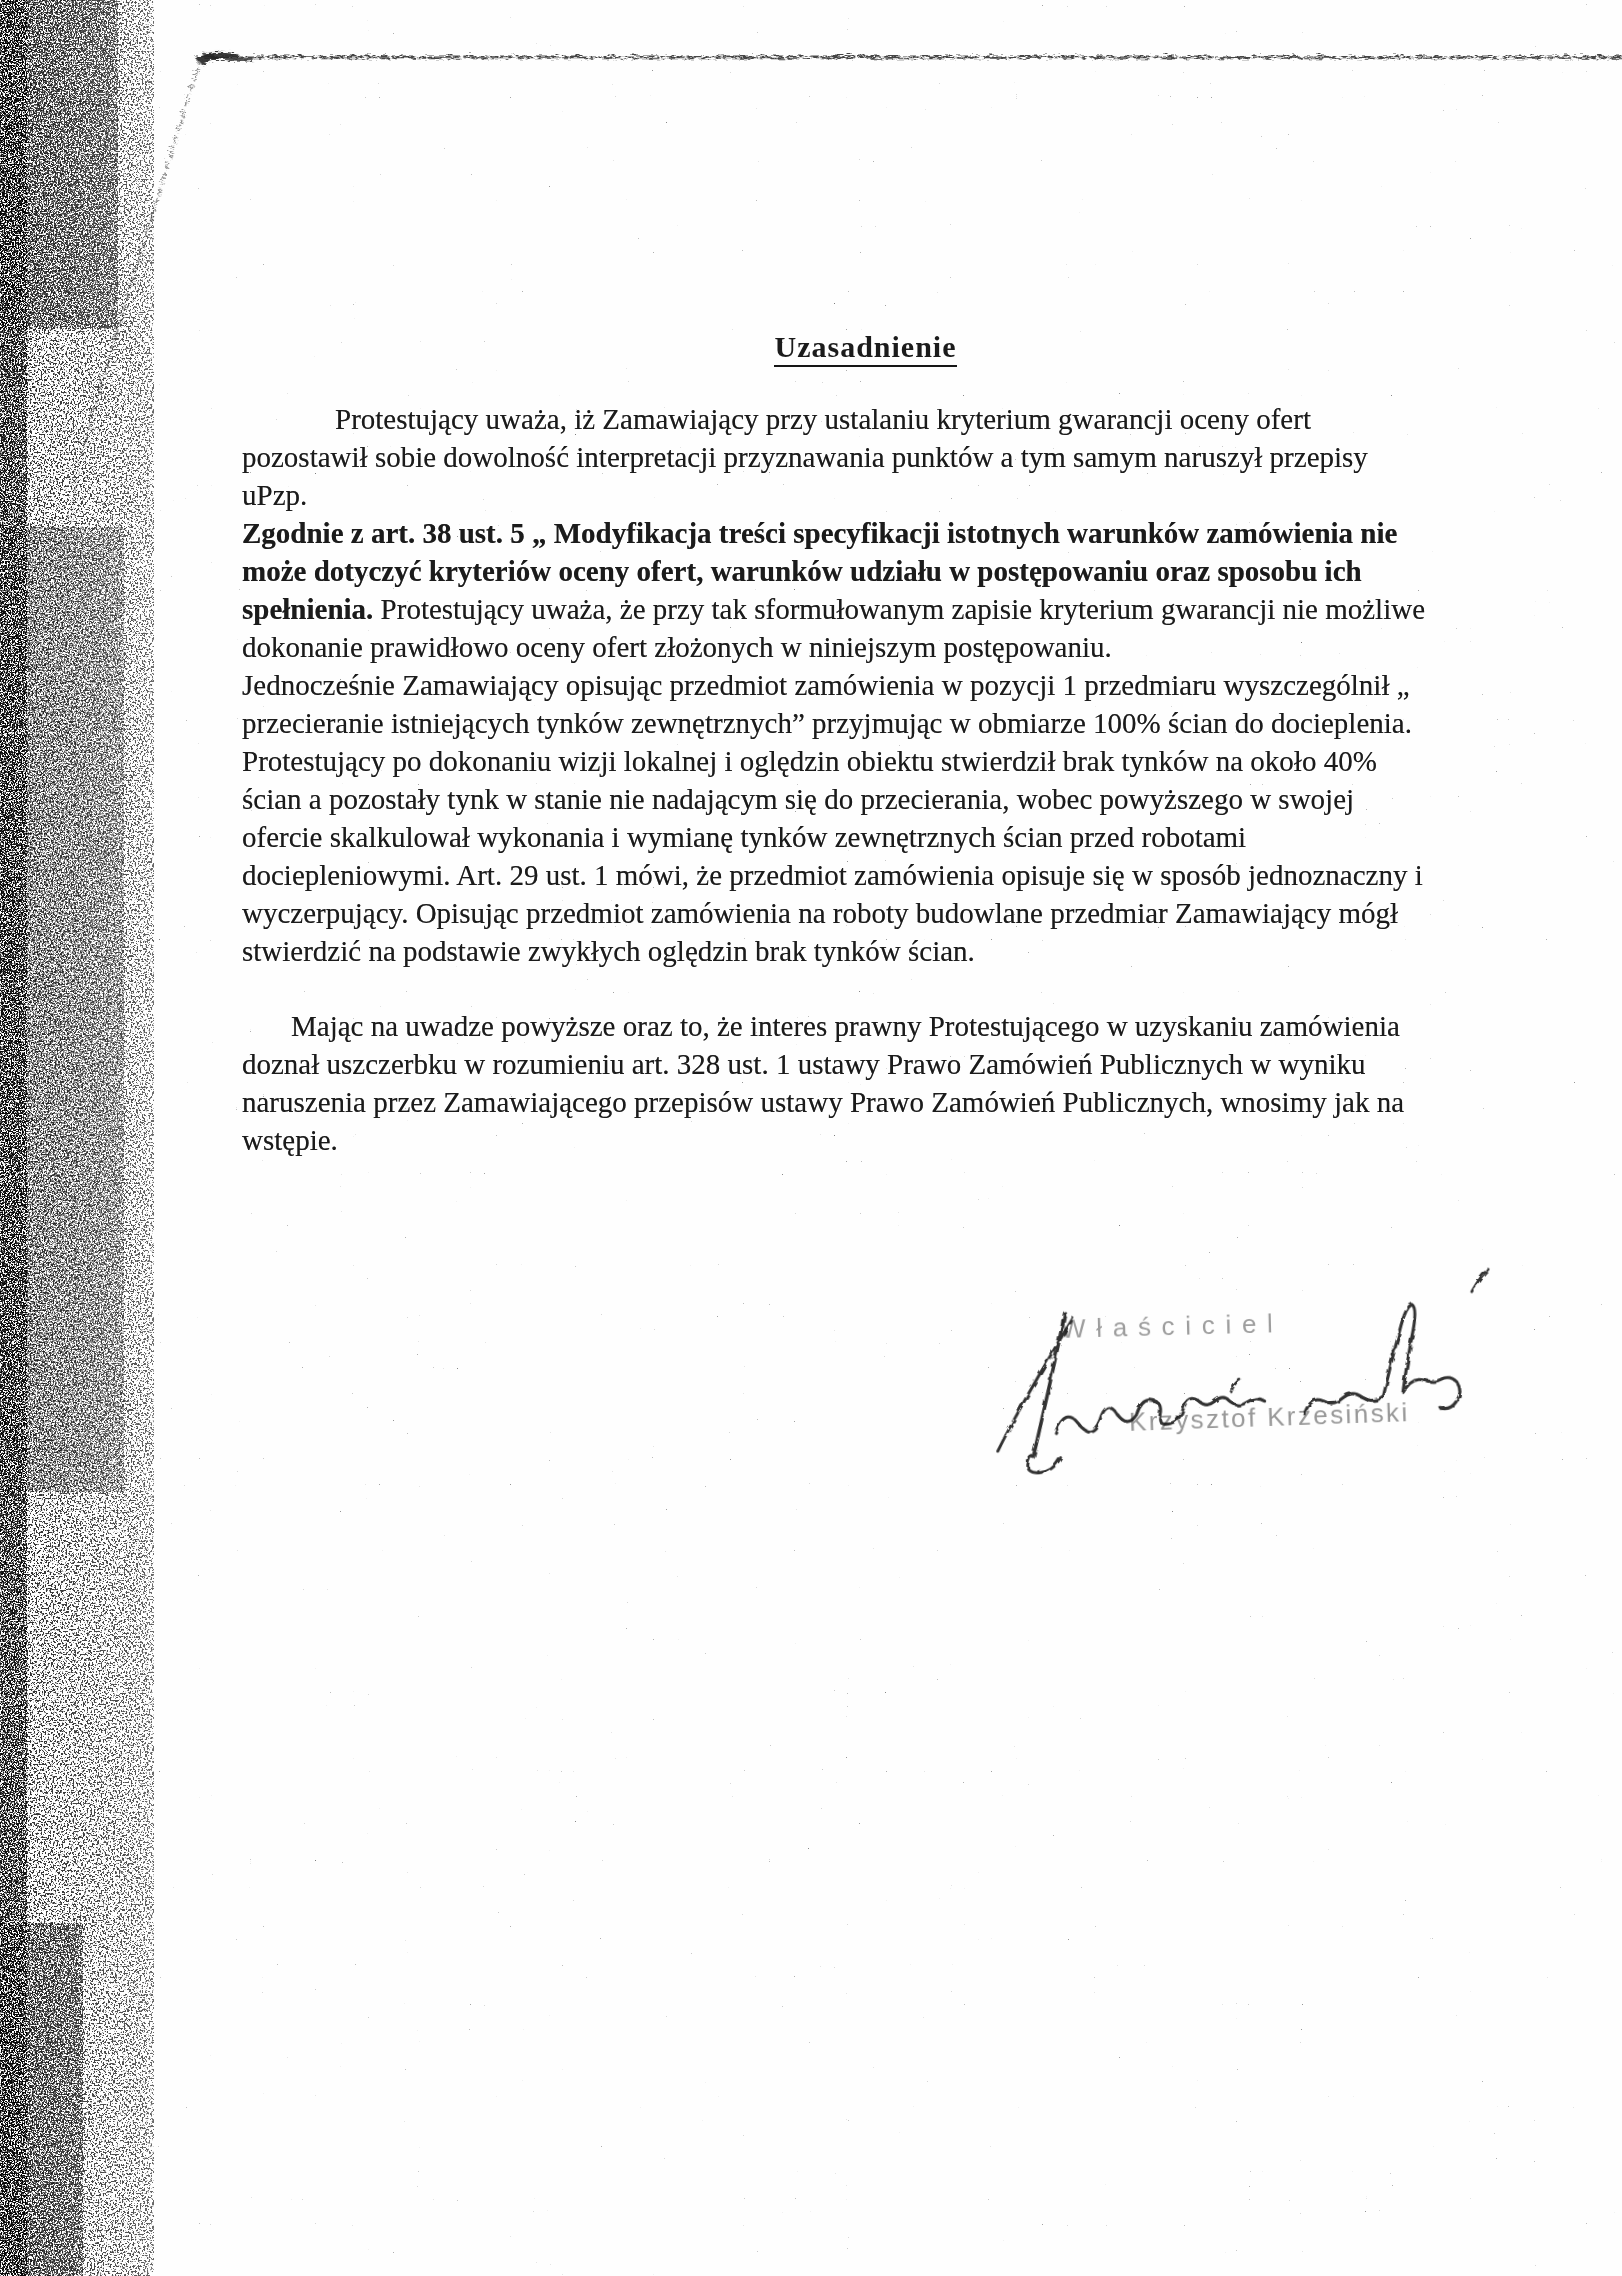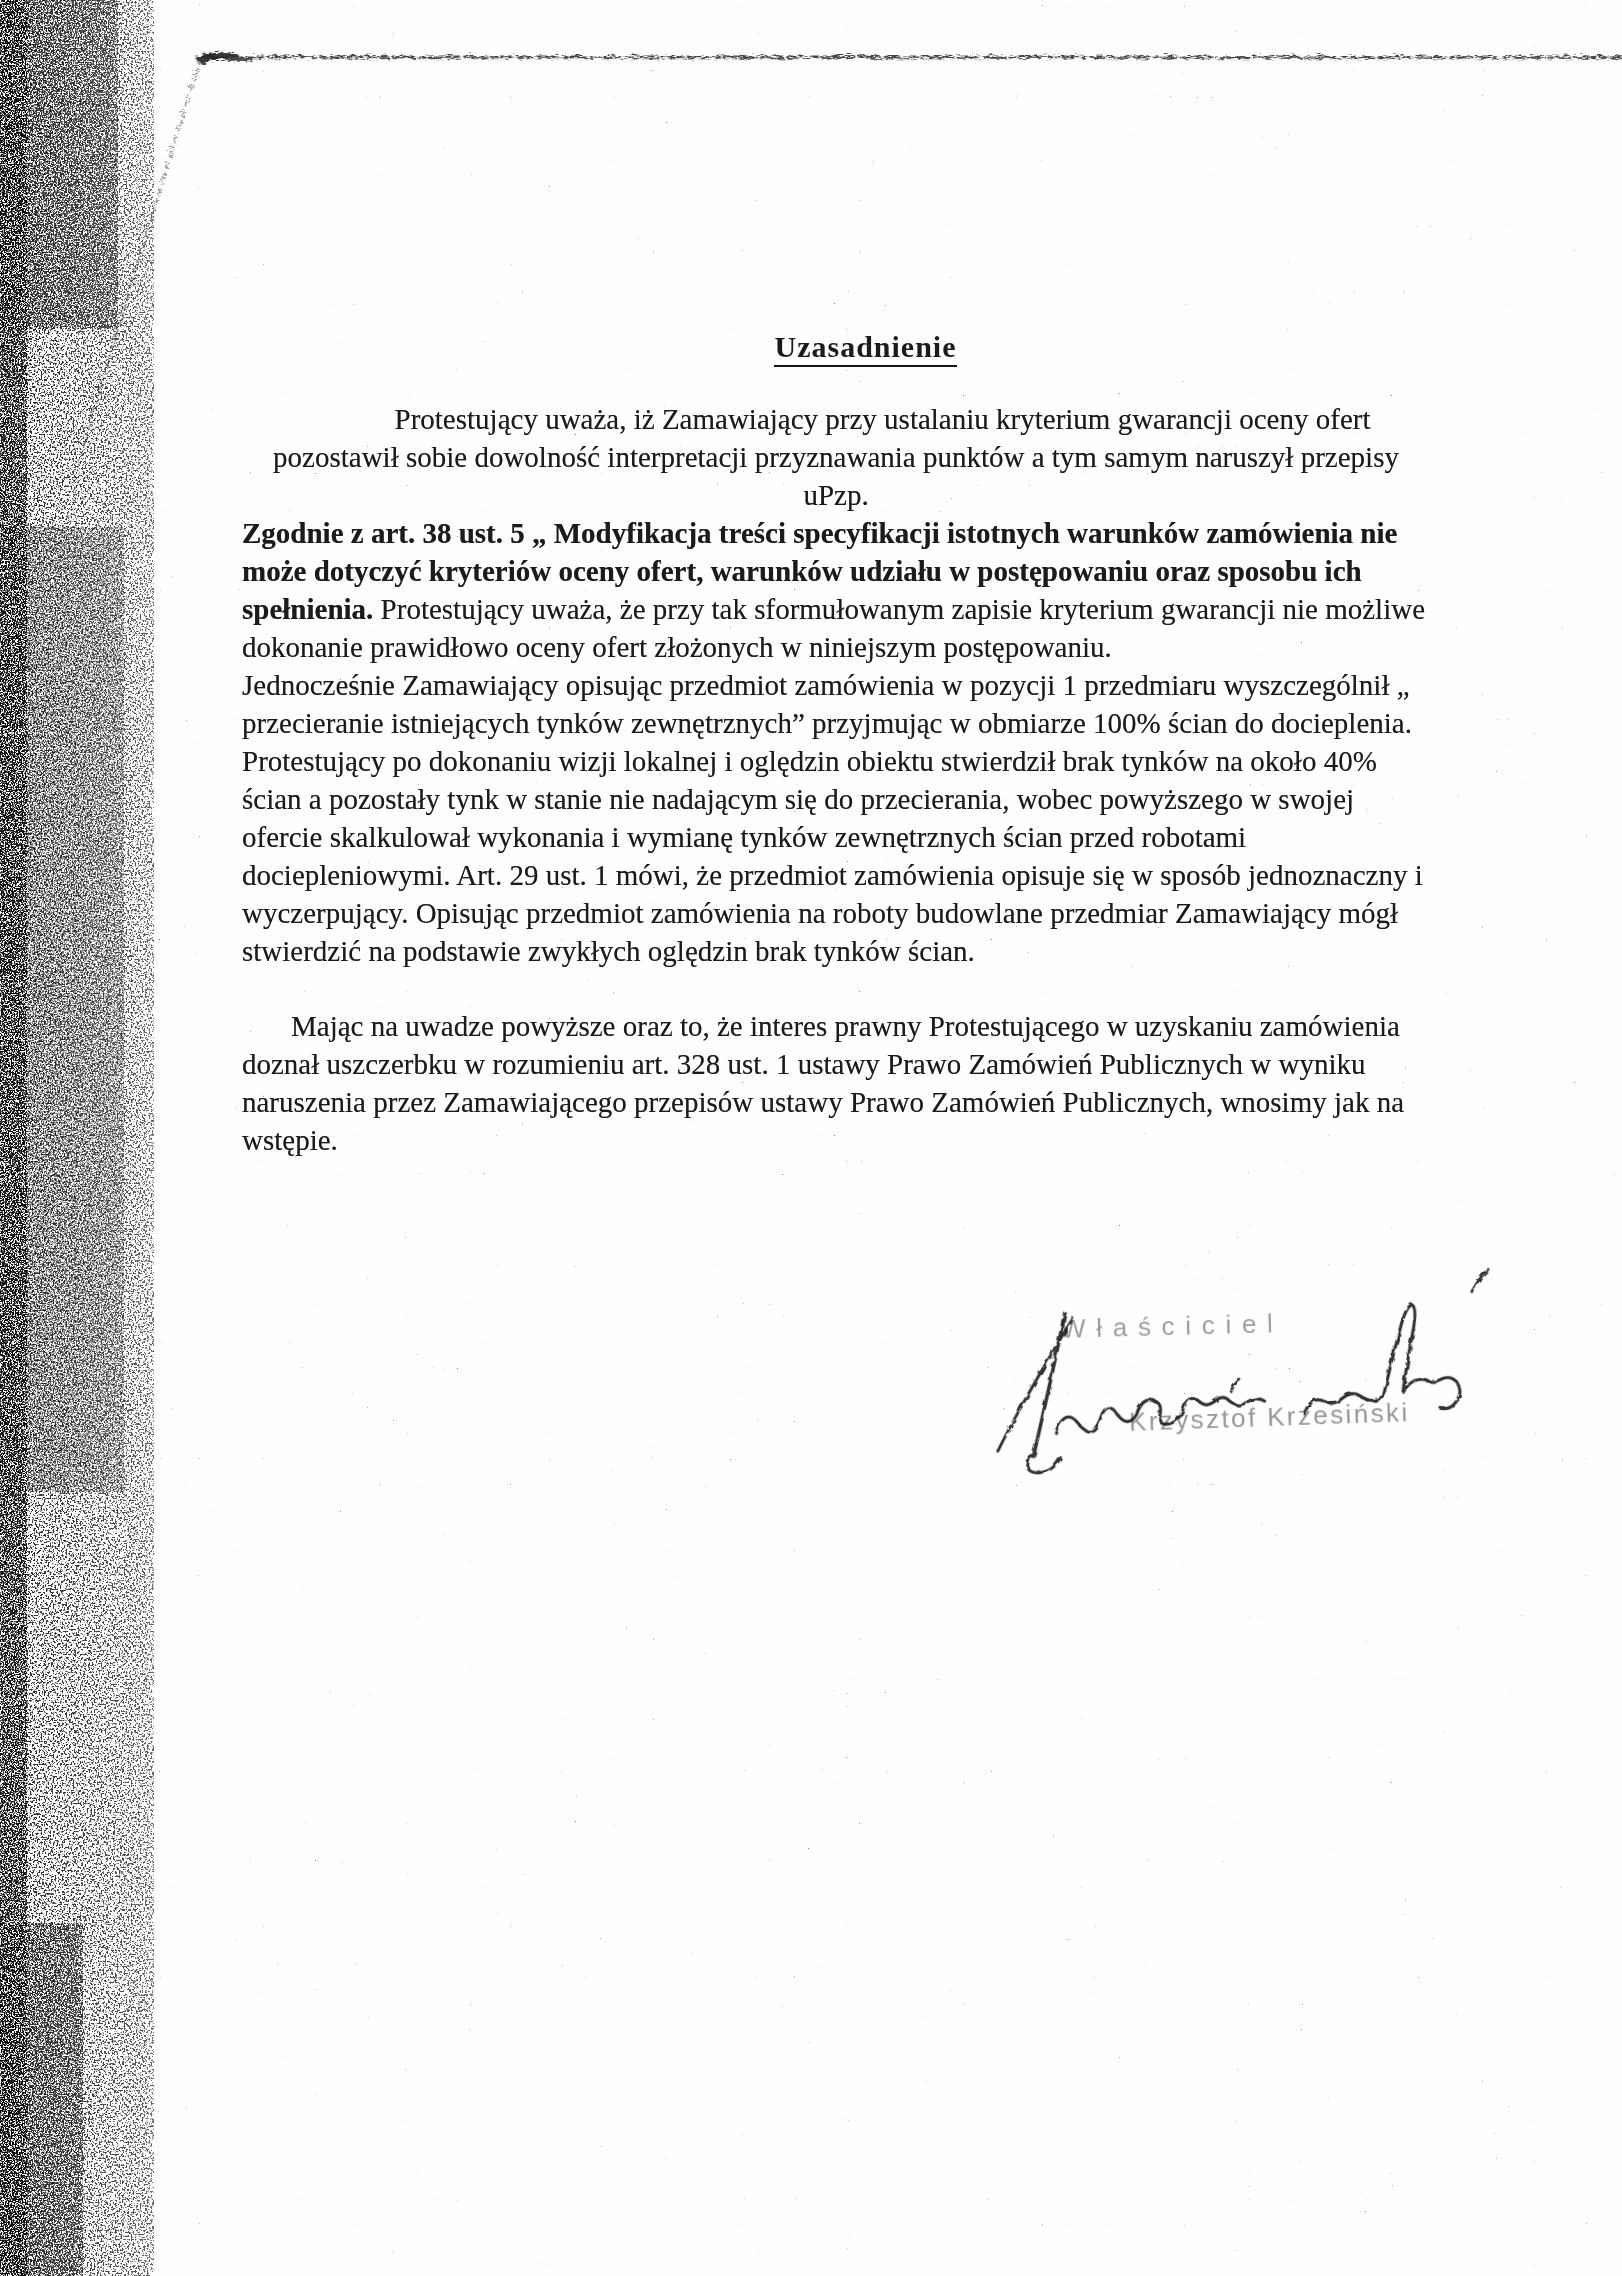--- a/index.html
+++ b/index.html
@@ -24,21 +24,21 @@
     padding-bottom:2px;
   }
   .body-text{
     position:absolute;
     top:400px;left:242px;width:1188px;
     font-size:29px;line-height:38px;
     text-align:left;
     text-shadow:0 0 0.6px rgba(20,20,20,.55);
   }
   .body-text p{margin:0;}
-  .p-indent{text-indent:93px;text-align:center;}
+  .p-indent{text-indent:93px;}
   .p4{margin-top:37px !important;text-indent:49px;}
   .bold{font-weight:bold;}
   .signature-block{position:absolute;left:0;top:0;width:0;height:0;}
   .stamp-role{
     position:absolute;left:1061px;top:1311px;
     font-family:"Liberation Sans", sans-serif;
     font-size:26px;color:var(--stamp-gray,#8d8d8d);
     letter-spacing:10.7px;white-space:nowrap;
     transform:rotate(-1.5deg);
     opacity:.85;filter:blur(0.4px);

